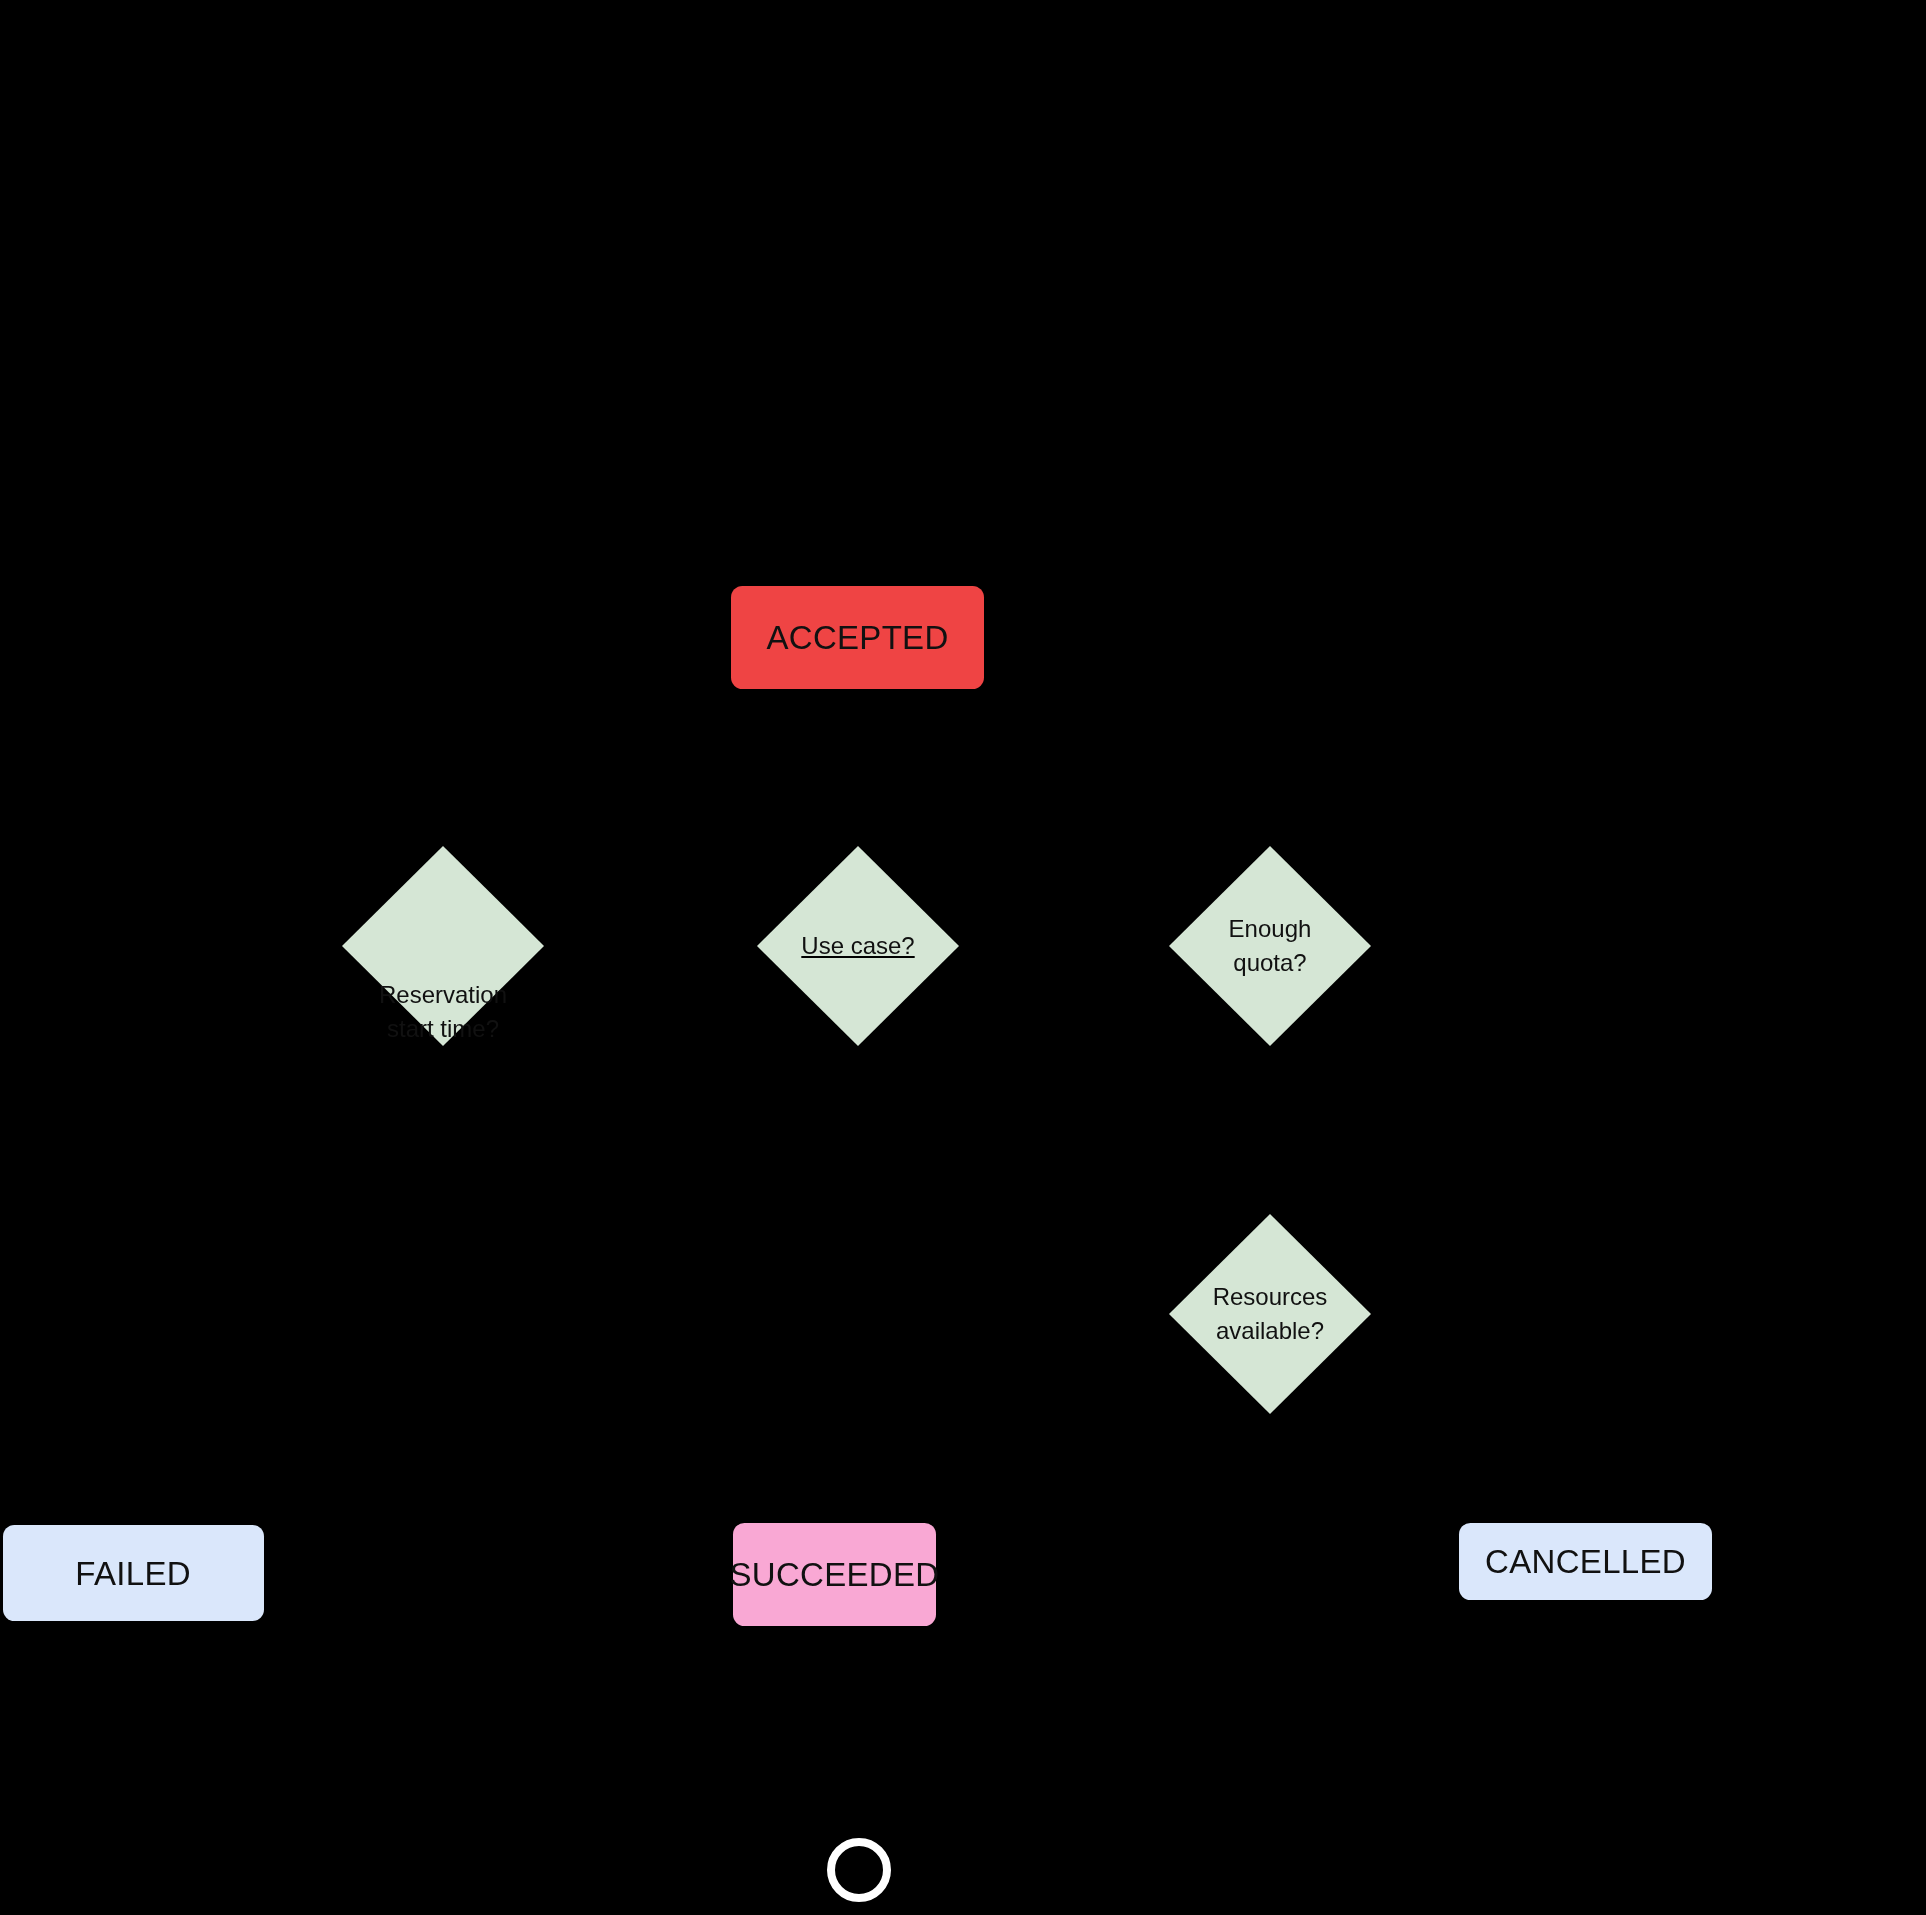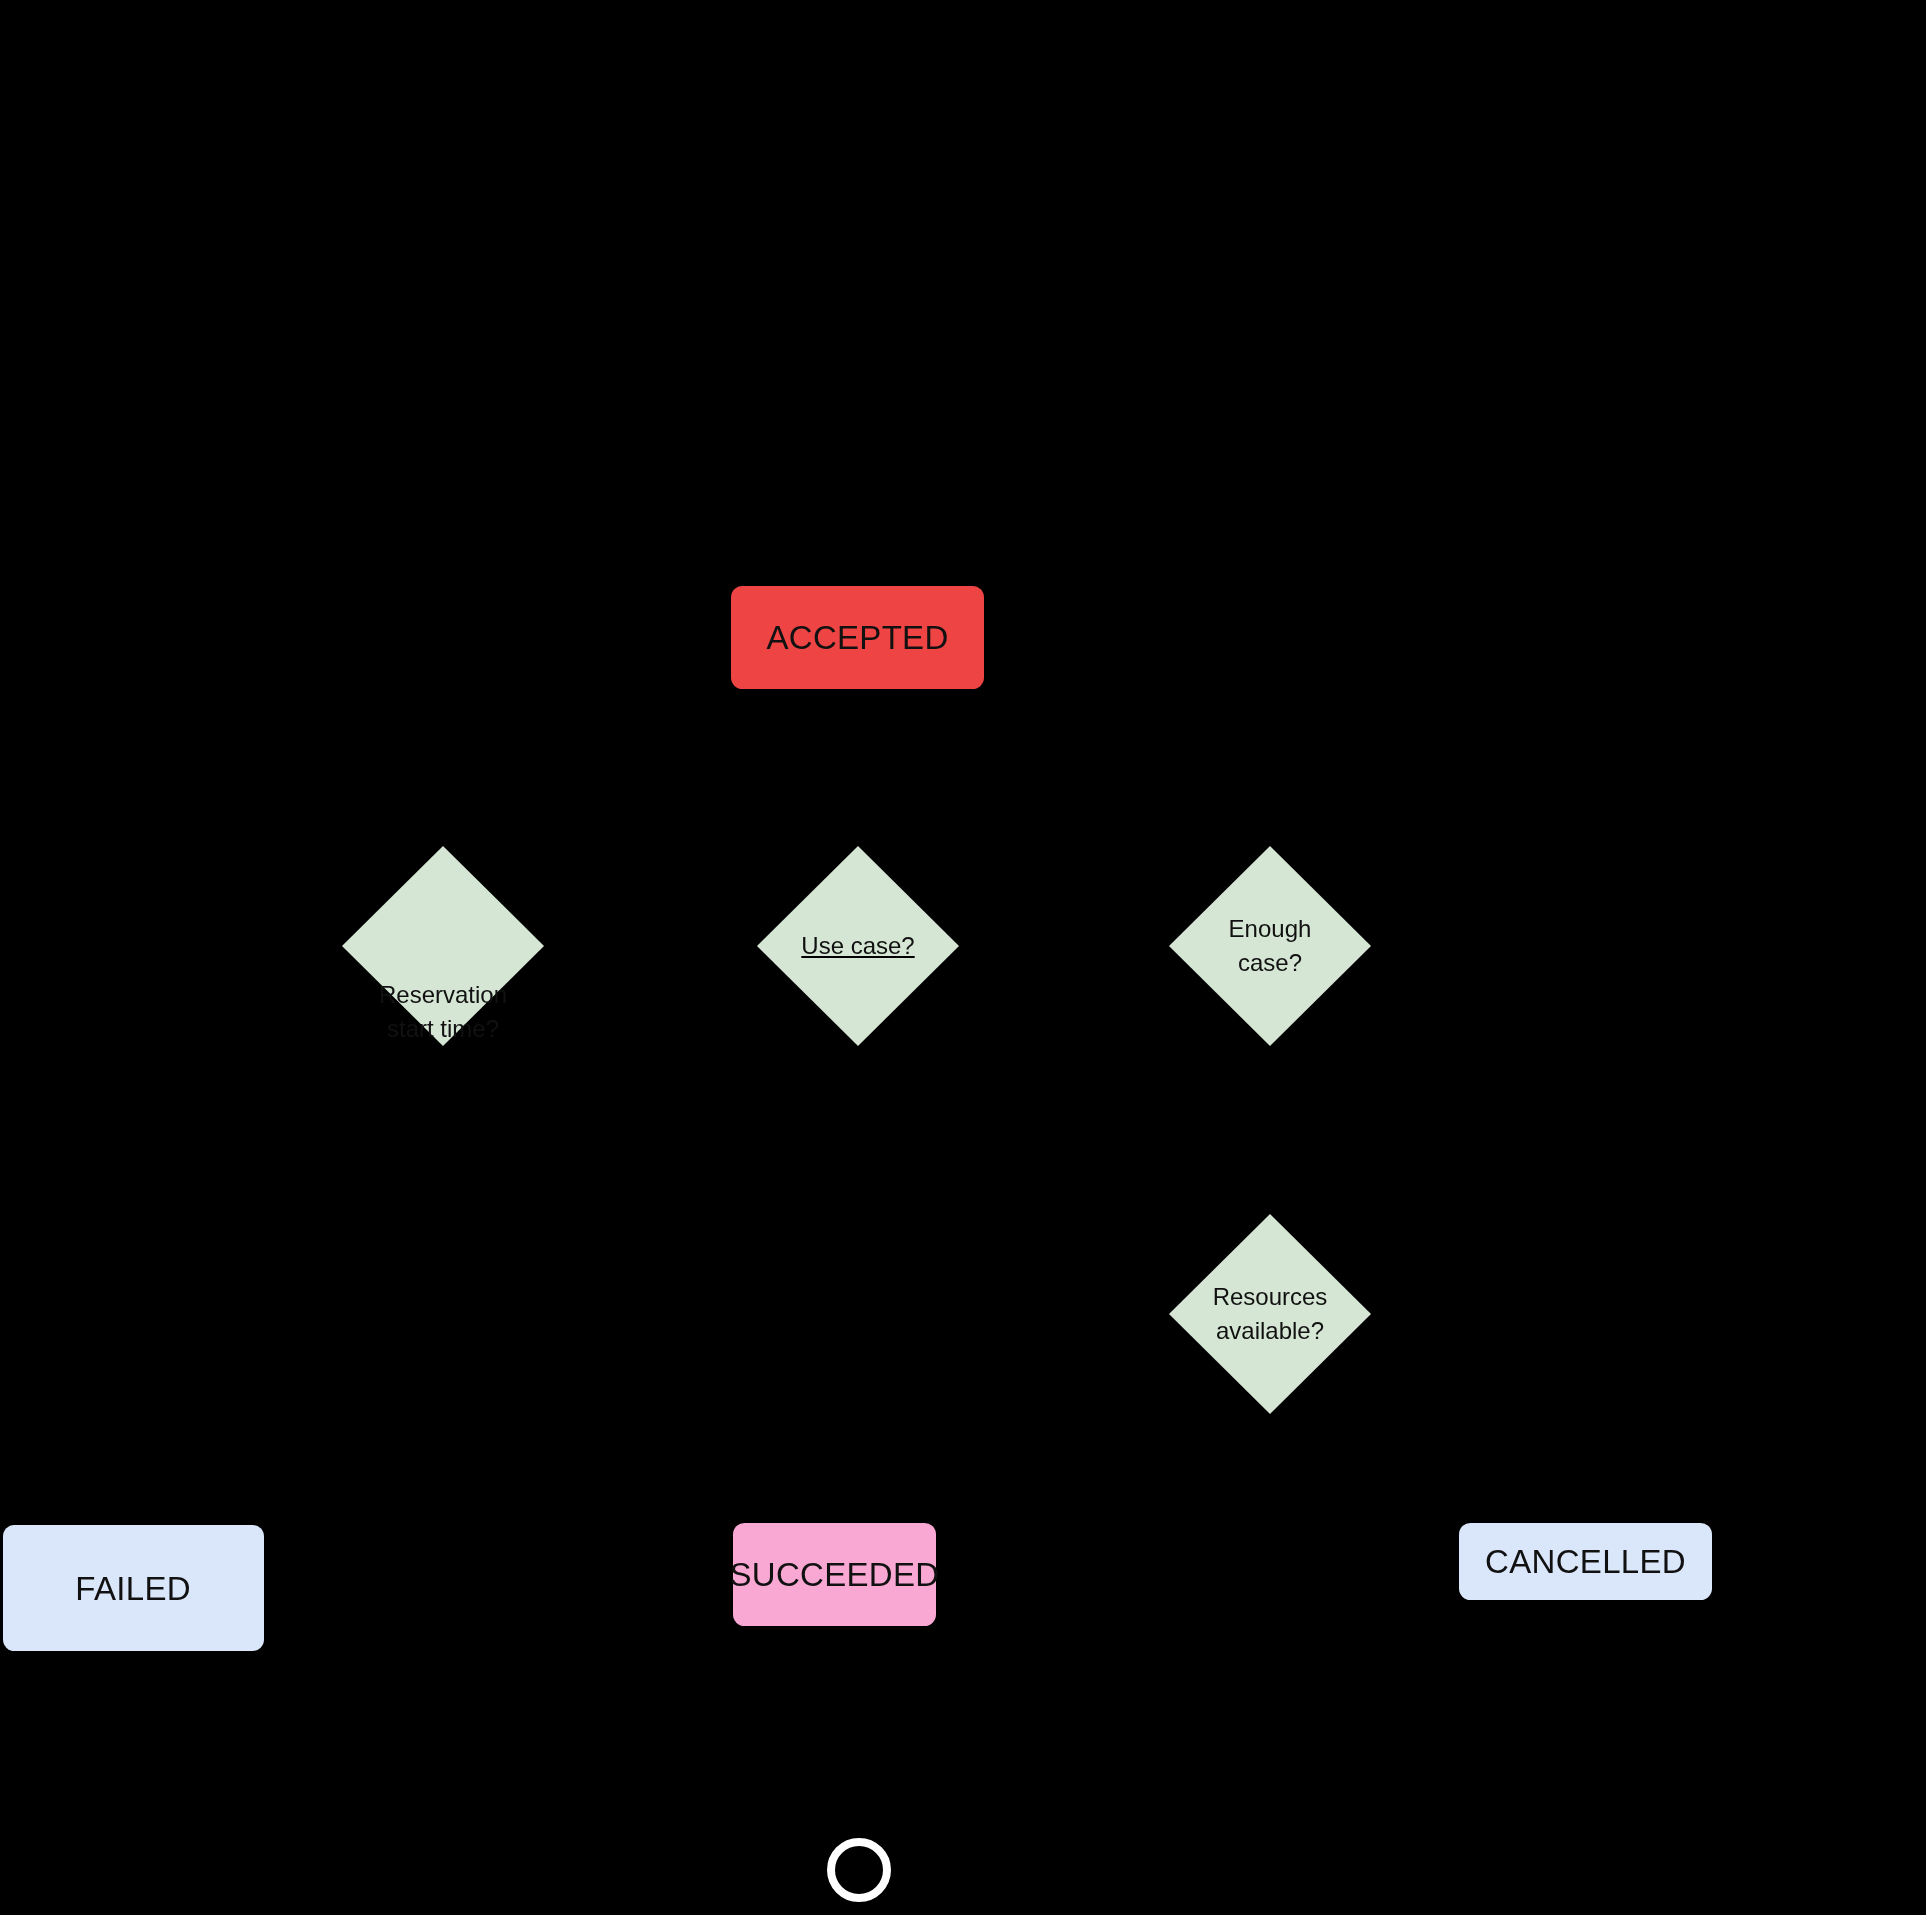--- a/index.html
+++ b/index.html
@@ -99,21 +99,21 @@
       <path d="M2460,2739 L2460,2860 L3070,2860 L3070,2940"></path>
       <path d="M1663,3150 L1663,3550"></path>
     </g>
   </svg>
 
 
   <div class="state-box" style="left:731px; top:586px; width:253px; height:103px; background:#ef4444;">
     <span class="state-label" style="color:#111111;">ACCEPTED</span>
   </div>
 
-  <div class="state-box" style="left:2.6px; top:1525px; width:261px; height:126px; background:#dae7fb;">
+  <div class="state-box" style="left:2.6px; top:1525px; width:261px; height:96px; background:#dae7fb;">
     <span class="state-label" style="color:#111111;">FAILED</span>
   </div>
 
   <div class="state-box" style="left:733px; top:1523px; width:203px; height:103px; background:#f9a8d4;">
     <span class="state-label" style="color:#111111;">SUCCEEDED</span>
   </div>
 
   <div class="state-box" style="left:1459px; top:1523px; width:253px; height:77px; background:#dae7fb;">
     <span class="state-label" style="color:#111111;">CANCELLED</span>
   </div>
@@ -125,21 +125,21 @@
   </div>
 
   <div class="decision" style="left:757px; top:846px; width:202px; height:200px;text-decoration:underline;">
     <span class="diamond-shape" style="background:#d5e6d5;"></span>
     <span class="decision-label" style="color:#111111;">Use case?</span>
   </div>
 
   <div class="decision" style="left:1169px; top:846px; width:202px; height:200px;">
     <span class="diamond-shape" style="background:#d5e6d5;"></span>
     <span class="decision-label" style="color:#111111;">Enough
-case?</span>
+quota?</span>
   </div>
 
   <div class="decision" style="left:1169px; top:1214px; width:202px; height:200px;">
     <span class="diamond-shape" style="background:#d5e6d5;"></span>
     <span class="decision-label" style="color:#111111;">Resources
 available?</span>
   </div>
 
   <div class="end-node" style="left:827px; top:1838px; width:64px; height:64px;
               border:8.8px solid #ffffff; background:transparent;"></div>

